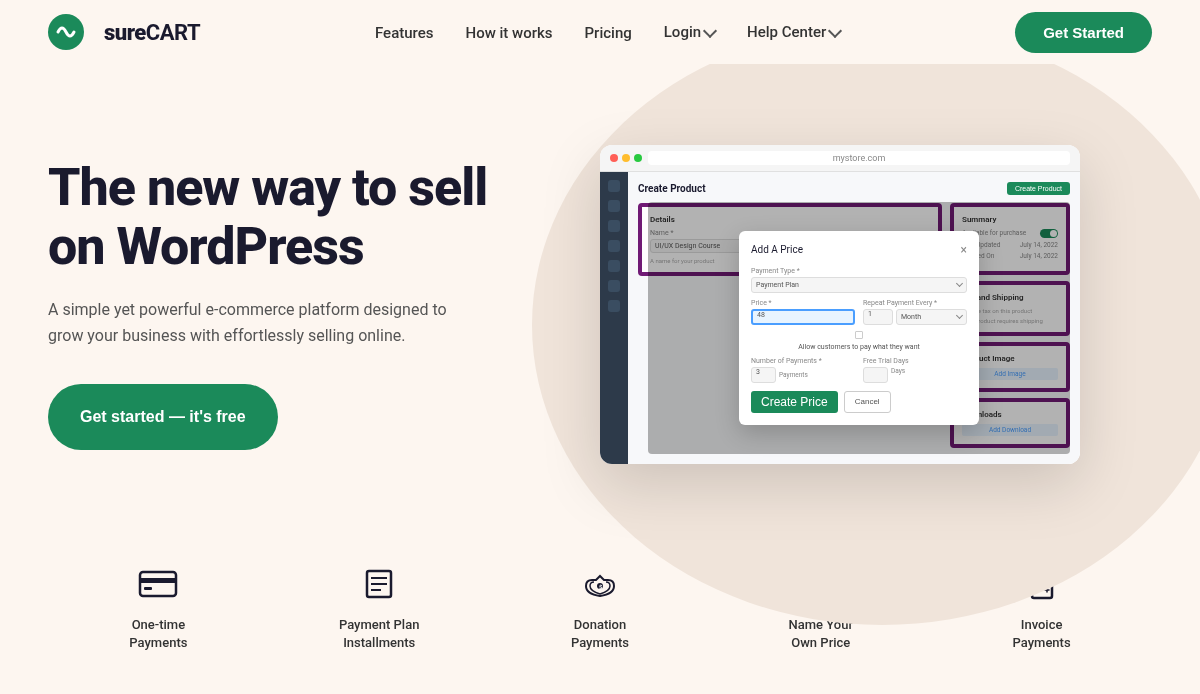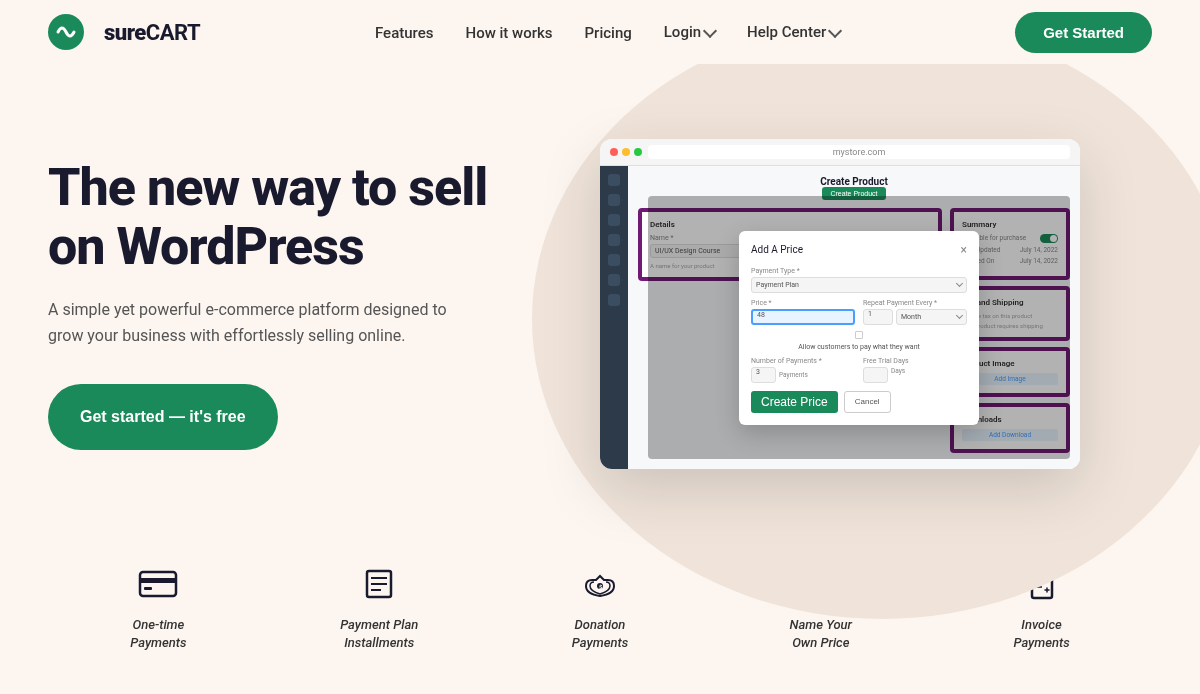--- a/index.html
+++ b/index.html
@@ -195,21 +195,20 @@
       flex: 1;
       padding: 10px;
       background: #f7f8fa;
       position: relative;
     }
     .mockup-header-row {
       display: flex;
       justify-content: space-between;
       align-items: center;
       margin-bottom: 8px;
-      flex-direction: column;
     }
     .mockup-page-title {
       font-size: 10px;
       font-weight: 700;
       color: #1a1a2e;
     }
     .mockup-btn-blue {
       background: #1b8a5a;
       color: #fff;
       font-size: 7px;
@@ -437,21 +436,20 @@
       display: flex;
       align-items: center;
       justify-content: center;
     }
     .feature-label {
       font-size: 13px;
       color: #333;
       font-weight: 500;
       text-align: center;
       line-height: 1.4;
-      font-style: italic;
     }
   </style>
 </head>
 <body>
 
 <nav>
   <div class="logo-wrap">
     <svg class="logo-icon" viewBox="0 0 36 36" fill="none">
       <circle cx="18" cy="18" r="18" fill="#1b8a5a"></circle>
       <path d="M10 18 Q14 10 18 18 Q22 26 26 18" stroke="#fff" stroke-width="3" fill="none" stroke-linecap="round"></path>

